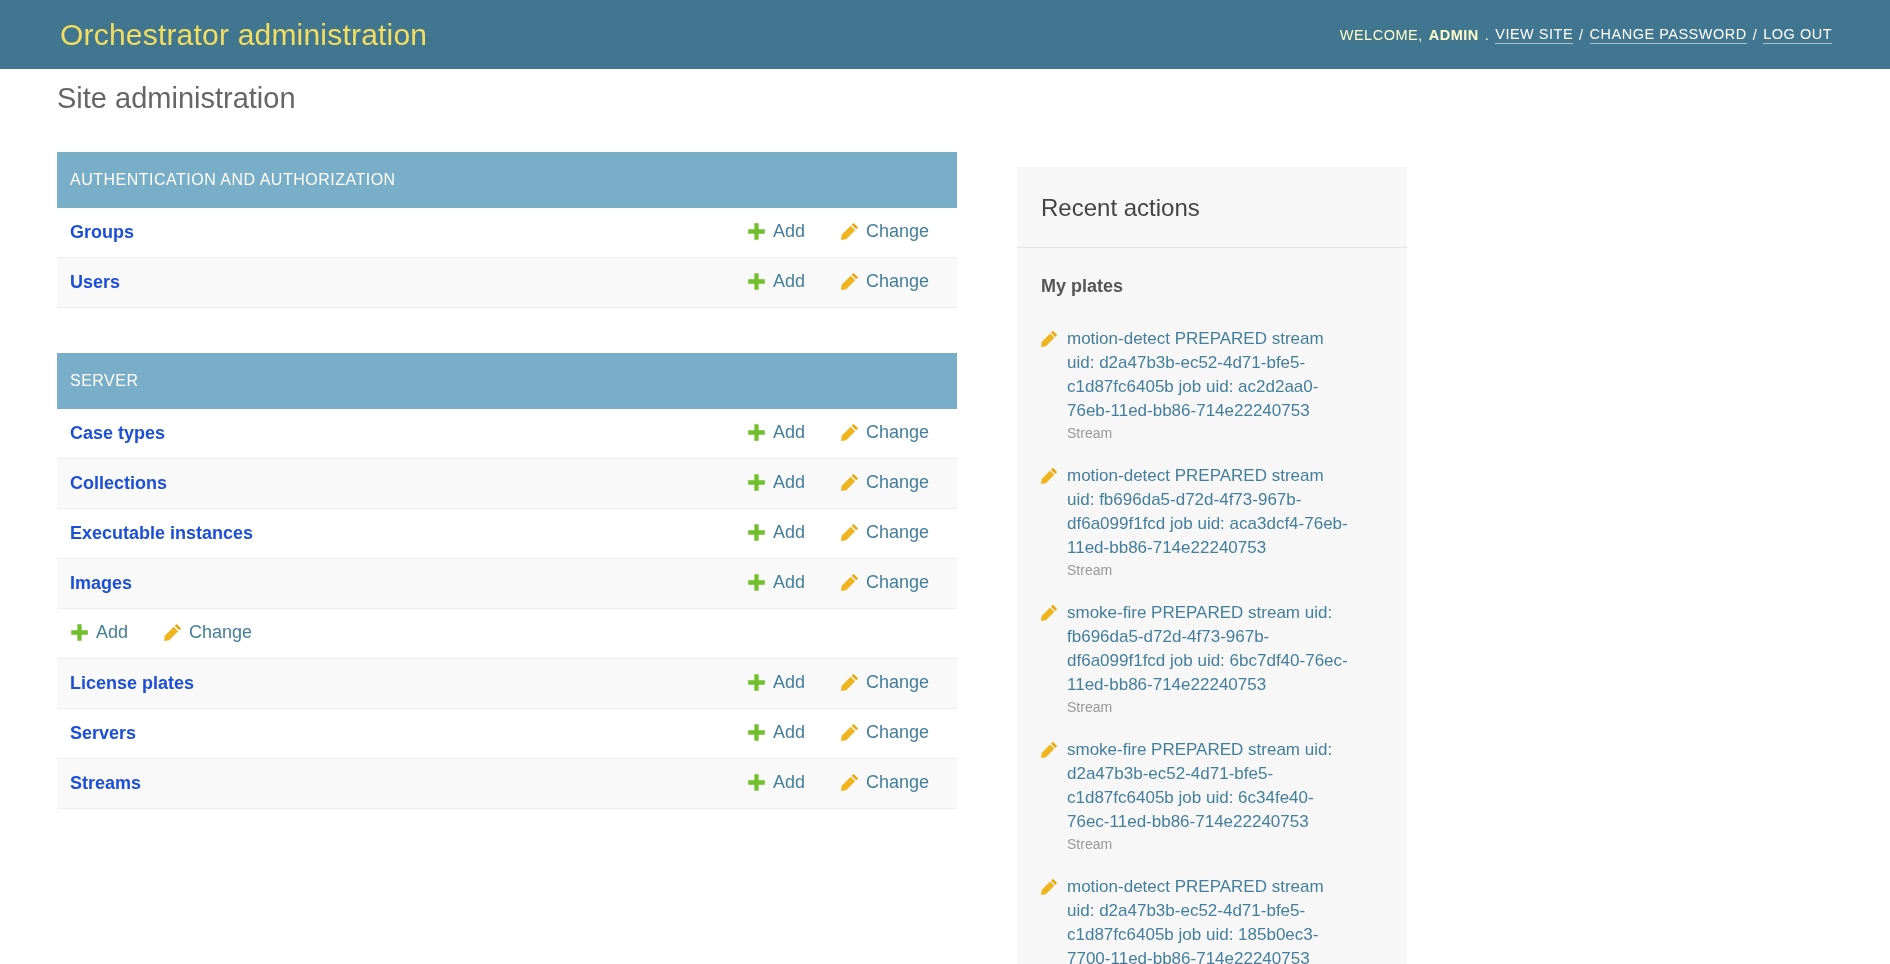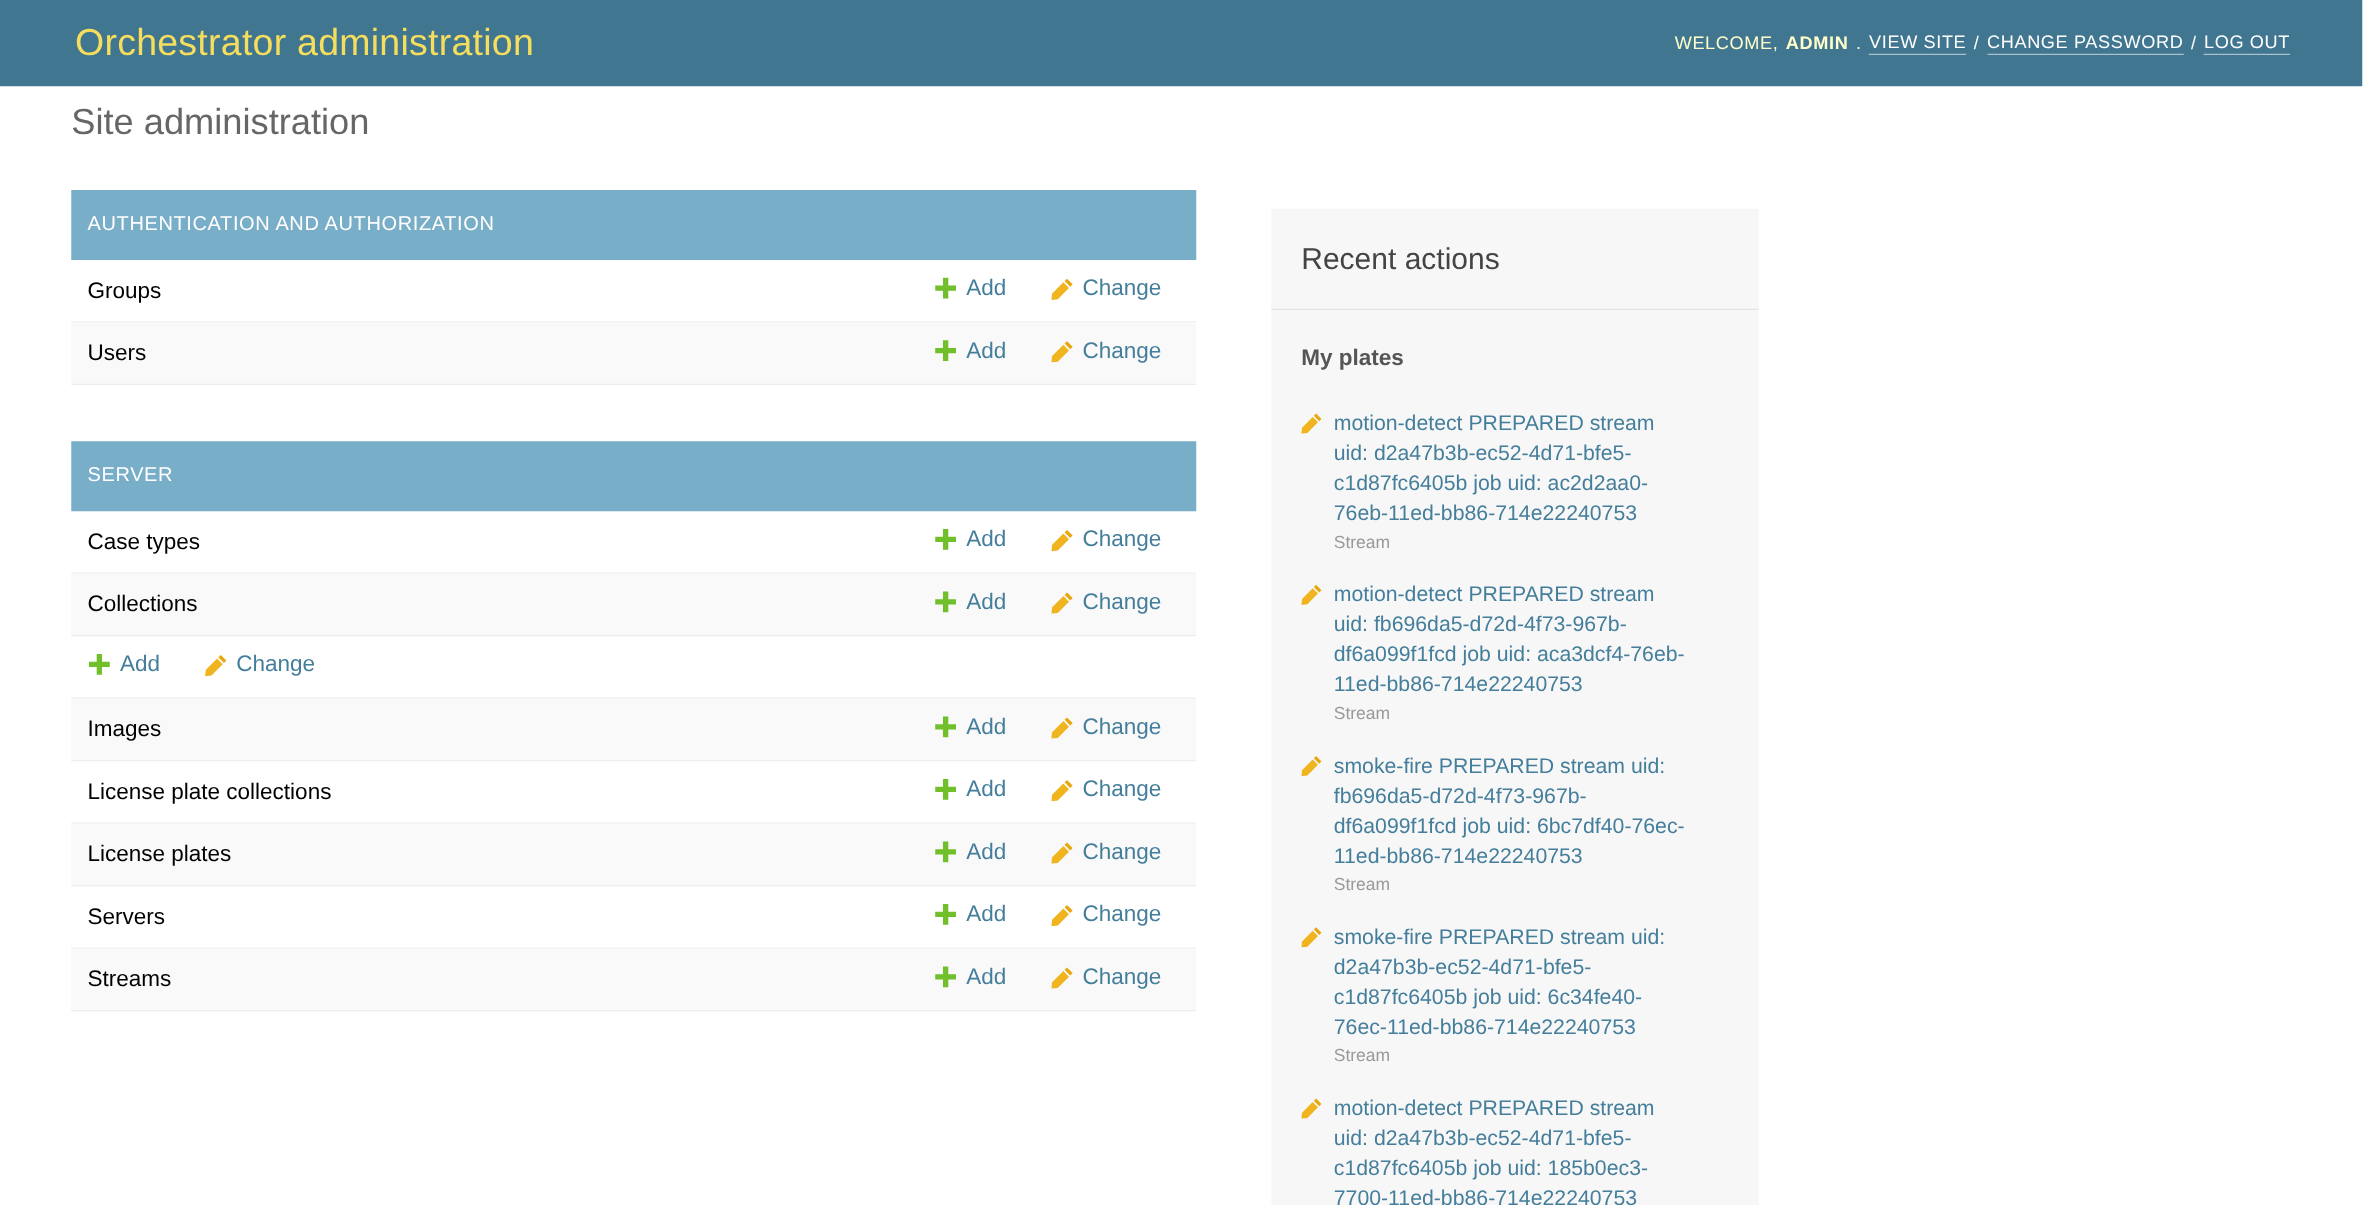--- a/index.html
+++ b/index.html
@@ -55,21 +55,21 @@
     font-weight: 400; text-decoration: none;
   }
   .model-row {
     height: 50px; box-sizing: border-box;
     border-bottom: 1px solid #ededed;
     display: flex; align-items: center;
     padding: 0 16px 0 13px;
   }
   .model-row.alt { background: #f9f9f9; }
   .model-link {
-    font-weight: 400; color: #000000; font-size: 18px;
+    font-weight: 700; color: #1d4ed8; font-size: 18px;
     text-decoration: none; flex: 1 1 auto;
   }
   .cell-add { width: 94px; flex-shrink: 0; }
   .cell-change { width: 100px; flex-shrink: 0; }
   .action-link {
     display: inline-flex; align-items: center; gap: 7px;
     color: #447e9b; font-size: 18px; text-decoration: none;
   }
   .icon-wrap { display: inline-flex; align-items: center; }
 
@@ -227,20 +227,21 @@
             <path fill="#e8a70c" d="M11.2 0.8 15.2 4.8 13.5 6.5 9.5 2.5z"></path>
             <path fill="#f0b41e" d="M8.6 3.4 12.6 7.4 4.6 15.4 0 16 0.6 11.4z"></path>
           </svg>
         </span>
         <span class="change-label">Change</span>
       </a>
     </span>
   </div>
 
   <div class="model-row">
+    <a class="model-link" href="#">Executable instances</a>
     <span class="cell-add">
       <a class="action-link" href="#">
         <span class="icon-wrap">
           <svg width="19" height="19" viewBox="0 0 16 16" aria-hidden="true">
             <path fill="#70bf2b" d="M6.2 1h3.6v5.2H15v3.6H9.8V15H6.2V9.8H1V6.2h5.2z"></path>
           </svg>
         </span>
         <span class="add-label">Add</span>
       </a>
     </span>
@@ -276,21 +277,20 @@
             <path fill="#e8a70c" d="M11.2 0.8 15.2 4.8 13.5 6.5 9.5 2.5z"></path>
             <path fill="#f0b41e" d="M8.6 3.4 12.6 7.4 4.6 15.4 0 16 0.6 11.4z"></path>
           </svg>
         </span>
         <span class="change-label">Change</span>
       </a>
     </span>
   </div>
 
   <div class="model-row">
-    <a class="model-link" href="#">License plate collections</a>
     <span class="cell-add">
       <a class="action-link" href="#">
         <span class="icon-wrap">
           <svg width="19" height="19" viewBox="0 0 16 16" aria-hidden="true">
             <path fill="#70bf2b" d="M6.2 1h3.6v5.2H15v3.6H9.8V15H6.2V9.8H1V6.2h5.2z"></path>
           </svg>
         </span>
         <span class="add-label">Add</span>
       </a>
     </span>

